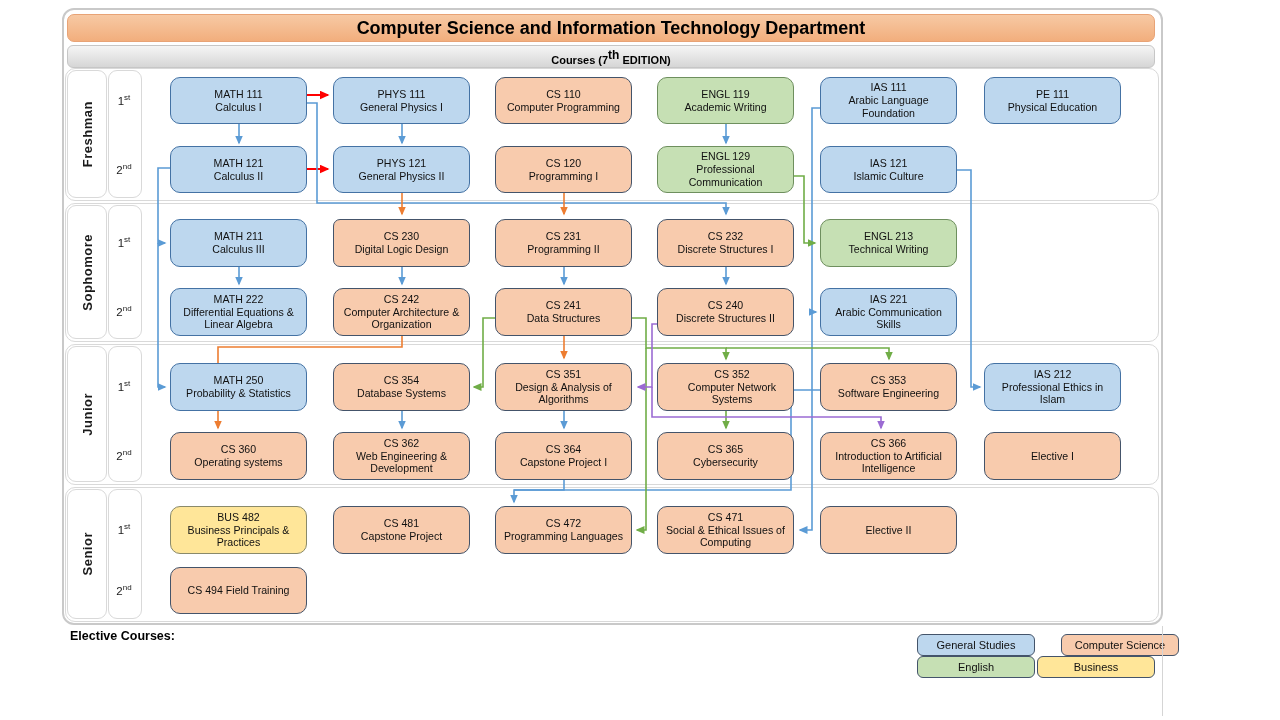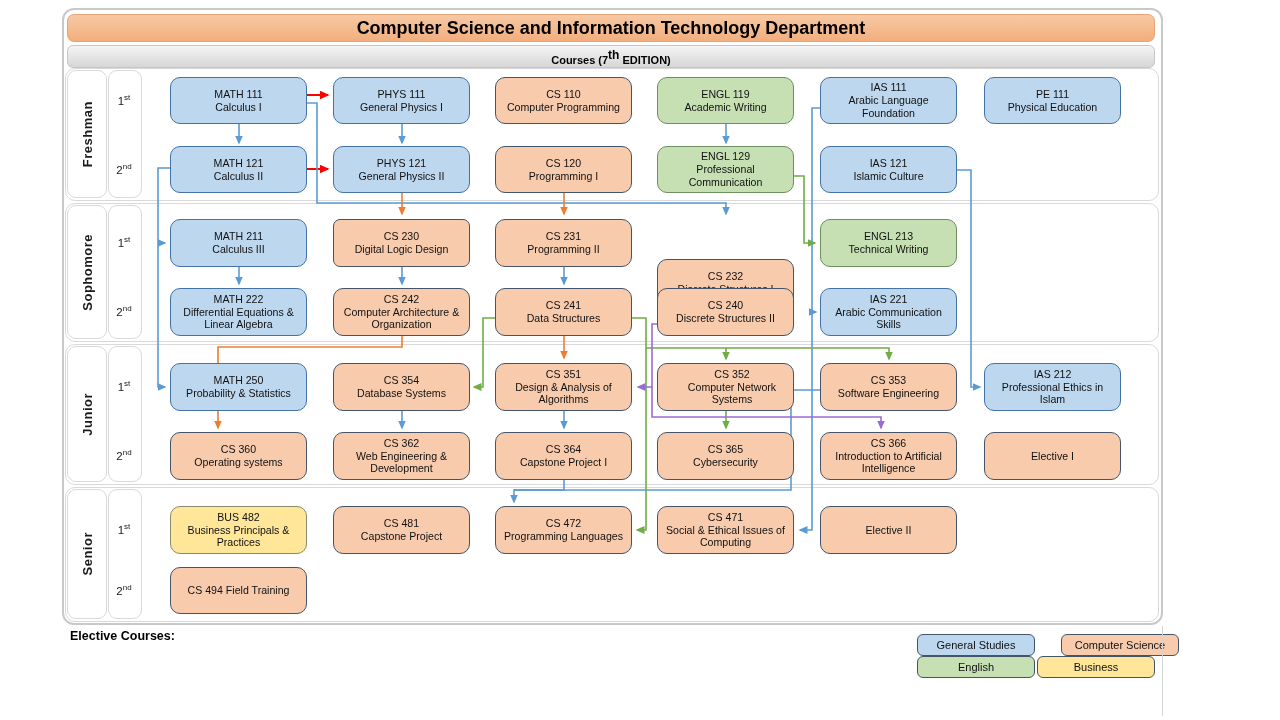--- a/index.html
+++ b/index.html
@@ -172,21 +172,21 @@
       </div>
       <div class="course t-blue" style="left: 170px; top: 219px; height: 48px;">
         <div><span class="code">MATH 211</span><span>Calculus III</span></div>
       </div>
       <div class="course t-orange" style="left: 333px; top: 219px; height: 48px; border-radius: 7px;">
         <div><span class="code">CS 230</span><span>Digital Logic Design</span></div>
       </div>
       <div class="course t-orange" style="left: 495px; top: 219px; height: 48px;">
         <div><span class="code">CS 231</span><span>Programming II</span></div>
       </div>
-      <div class="course t-orange" style="left: 657px; top: 219px; height: 48px; margin-top: 40px;">
+      <div class="course t-orange" style="left: 657px; top: 219px; height: 48px;">
         <div><span class="code">CS 232</span><span>Discrete Structures I</span></div>
       </div>
       <div class="course t-green" style="left: 820px; top: 219px; height: 48px;">
         <div><span class="code">ENGL 213</span><span>Technical Writing</span></div>
       </div>
       <div class="course t-blue" style="left: 170px; top: 288px; height: 48px;">
         <div><span class="code">MATH 222</span><span>Differential Equations &amp; Linear Algebra</span></div>
       </div>
       <div class="course t-orange" style="left: 333px; top: 288px; height: 48px;">
         <div><span class="code">CS 242</span><span>Computer Architecture &amp; Organization</span></div>

